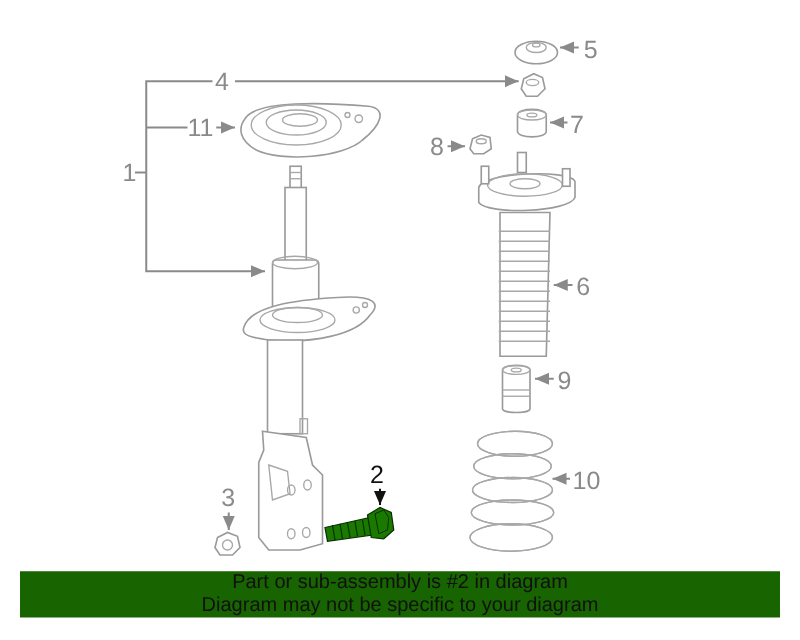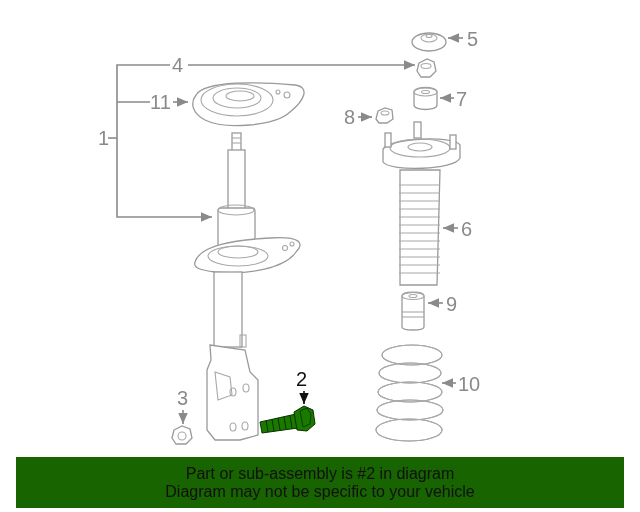--- a/index.html
+++ b/index.html
@@ -3,22 +3,22 @@
 <meta charset="utf-8">
 <style>
   html, body { margin:0; padding:0; background:#ffffff; }
   body { width:640px; height:512px; position:relative; overflow:hidden; font-family:"Liberation Sans", sans-serif; }
   #diagram { position:absolute; left:0; top:0; width:640px; height:512px; }
   .lbl { font-family:"Liberation Sans", sans-serif; font-size:20px; fill:#8a8a8a; }
   .lbl-hl { font-family:"Liberation Sans", sans-serif; font-size:20px; fill:#111111; }
   .ln { stroke:#8a8a8a; stroke-width:1.6; fill:none; }
   .pt { stroke:#9a9a9a; stroke-width:1.3; fill:#ffffff; }
   .pt2 { stroke:#a8a8a8; stroke-width:1.1; fill:none; }
-  #banner { position:absolute; left:16px; top:457px; width:608px; height:51px; background:#176400;
-            display:flex; flex-direction:column; align-items:center; justify-content:center; }
+  #banner { position:absolute; left:16px; top:457px; width:608px; height:37px; background:#176400;
+            display:flex; flex-direction:column; align-items:center; justify-content:space-between; }
   #banner span { color:#111111; font-size:16px; line-height:18px; font-family:"Liberation Sans", sans-serif; }
 </style>
 </head>
 <body>
 
 <svg id="diagram" viewBox="0 0 640 512" xmlns="http://www.w3.org/2000/svg">
   <defs>
     <marker id="ah" markerWidth="8" markerHeight="8" refX="7" refY="4" orient="auto">
       <path d="M0,1 L7,4 L0,7 Z" fill="#8a8a8a"></path>
     </marker>
@@ -168,14 +168,14 @@
     <ellipse class="pt2" cx="410" cy="410" rx="33" ry="10" stroke-width="2" stroke="#ffffff"></ellipse>
     <ellipse class="pt2" cx="409" cy="430" rx="33" ry="11" stroke-width="4" stroke="#a0a0a0"></ellipse>
     <ellipse class="pt2" cx="409" cy="430" rx="33" ry="11" stroke-width="2" stroke="#ffffff"></ellipse>
   </g>
   <path class="ln" d="M456,383 L442,383" marker-end="url(#ah)"></path>
   <text class="lbl" x="458" y="391">10</text>
 </svg>
 
 <div id="banner">
   <span>Part or sub-assembly is #2 in diagram</span>
-  <span>Diagram may not be specific to your vehicle</span>
+  <span>Diagram may not be specific to your diagram</span>
 </div>
 
 </body></html>

